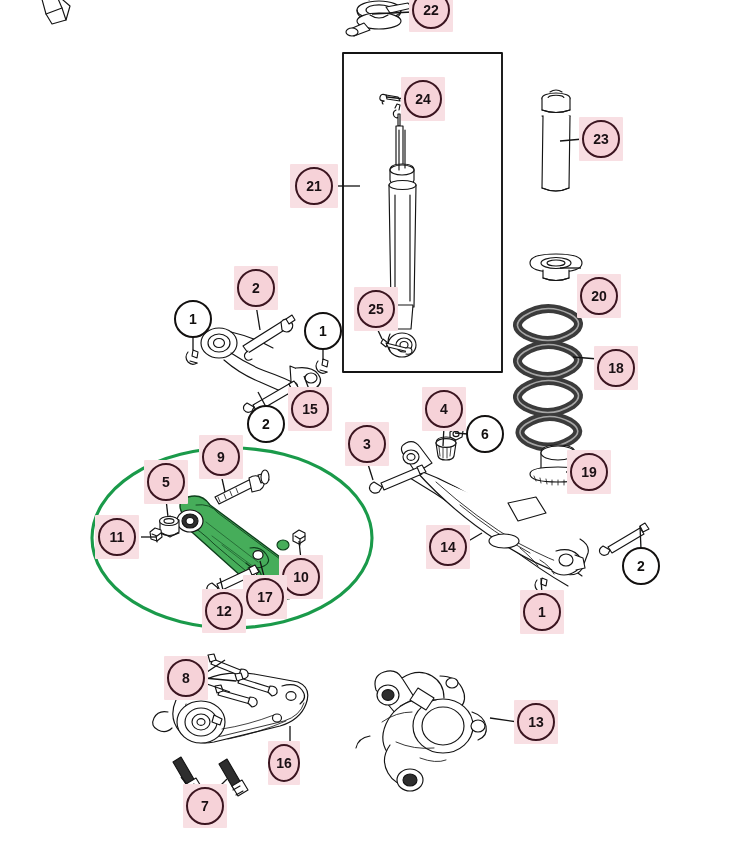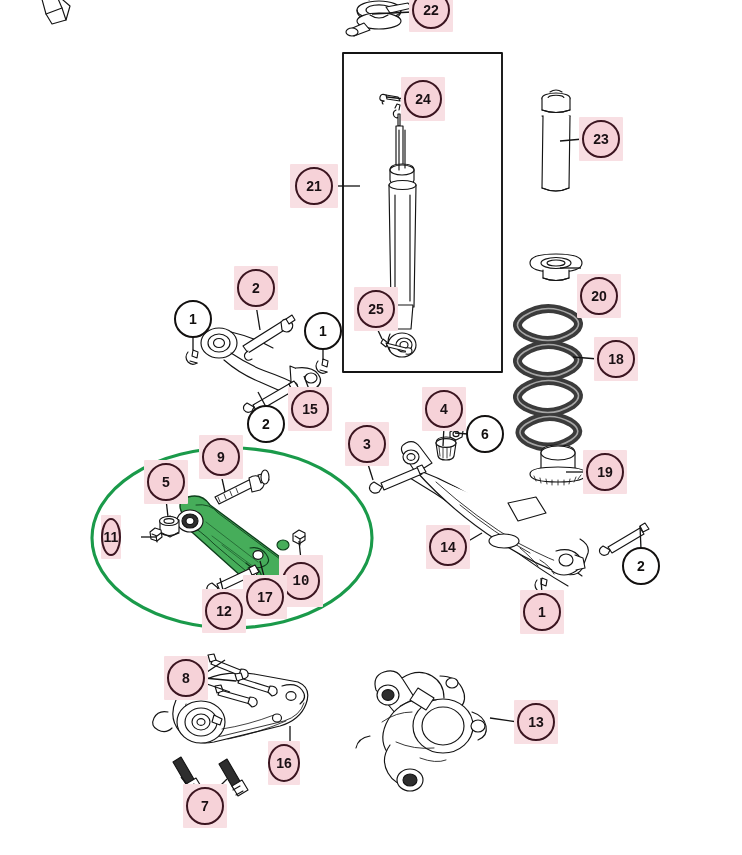--- a/index.html
+++ b/index.html
@@ -393,21 +393,21 @@
       <div class="callout" style="left: 354px; top: 287px; width: 44px; height: 44px;">
         <div class="sq"></div>
         <div class="circ num">25</div>
       </div>
       <div class="callout plain" style="left: 171px; top: 297px; width: 44px; height: 44px;">
         <div class="circ num">1</div>
       </div>
       <div class="callout plain" style="left: 301px; top: 309px; width: 44px; height: 44px;">
         <div class="circ num">1</div>
       </div>
-      <div class="callout" style="left: 594px; top: 337px; width: 44px; height: 44px;">
+      <div class="callout" style="left: 594px; top: 346px; width: 44px; height: 44px;">
         <div class="sq"></div>
         <div class="circ num">18</div>
       </div>
       <div class="callout" style="left: 288px; top: 387px; width: 44px; height: 44px;">
         <div class="sq"></div>
         <div class="circ num">15</div>
       </div>
       <div class="callout plain" style="left: 244px; top: 402px; width: 44px; height: 44px;">
         <div class="circ num">2</div>
       </div>
@@ -419,37 +419,37 @@
         <div class="circ num">6</div>
       </div>
       <div class="callout" style="left: 345px; top: 422px; width: 44px; height: 44px;">
         <div class="sq"></div>
         <div class="circ num">3</div>
       </div>
       <div class="callout" style="left: 199px; top: 435px; width: 44px; height: 44px;">
         <div class="sq"></div>
         <div class="circ num">9</div>
       </div>
-      <div class="callout" style="left: 583px; top: 450px; width: 44px; height: 44px;">
+      <div class="callout" style="left: 567px; top: 450px; width: 44px; height: 44px;">
         <div class="sq"></div>
         <div class="circ num">19</div>
       </div>
       <div class="callout" style="left: 144px; top: 460px; width: 44px; height: 44px;">
         <div class="sq"></div>
         <div class="circ num">5</div>
       </div>
-      <div class="callout" style="left: 101px; top: 515px; width: 20px; height: 44px;">
+      <div class="callout" style="left: 95px; top: 515px; width: 44px; height: 44px;">
         <div class="sq"></div>
         <div class="circ num">11</div>
       </div>
       <div class="callout" style="left: 426px; top: 525px; width: 44px; height: 44px; border-radius: 13px;">
         <div class="sq"></div>
         <div class="circ num">14</div>
       </div>
-      <div class="callout" style="left: 279px; top: 555px; width: 44px; height: 52px; font-family: Liberation Mono, monospace;">
+      <div class="callout" style="left: 279px; top: 555px; width: 44px; height: 44px;">
         <div class="sq"></div>
         <div class="circ num">10</div>
       </div>
       <div class="callout plain" style="left: 619px; top: 544px; width: 44px; height: 44px;">
         <div class="circ num">2</div>
       </div>
       <div class="callout" style="left: 243px; top: 575px; width: 44px; height: 44px;">
         <div class="sq"></div>
         <div class="circ num">17</div>
       </div>

